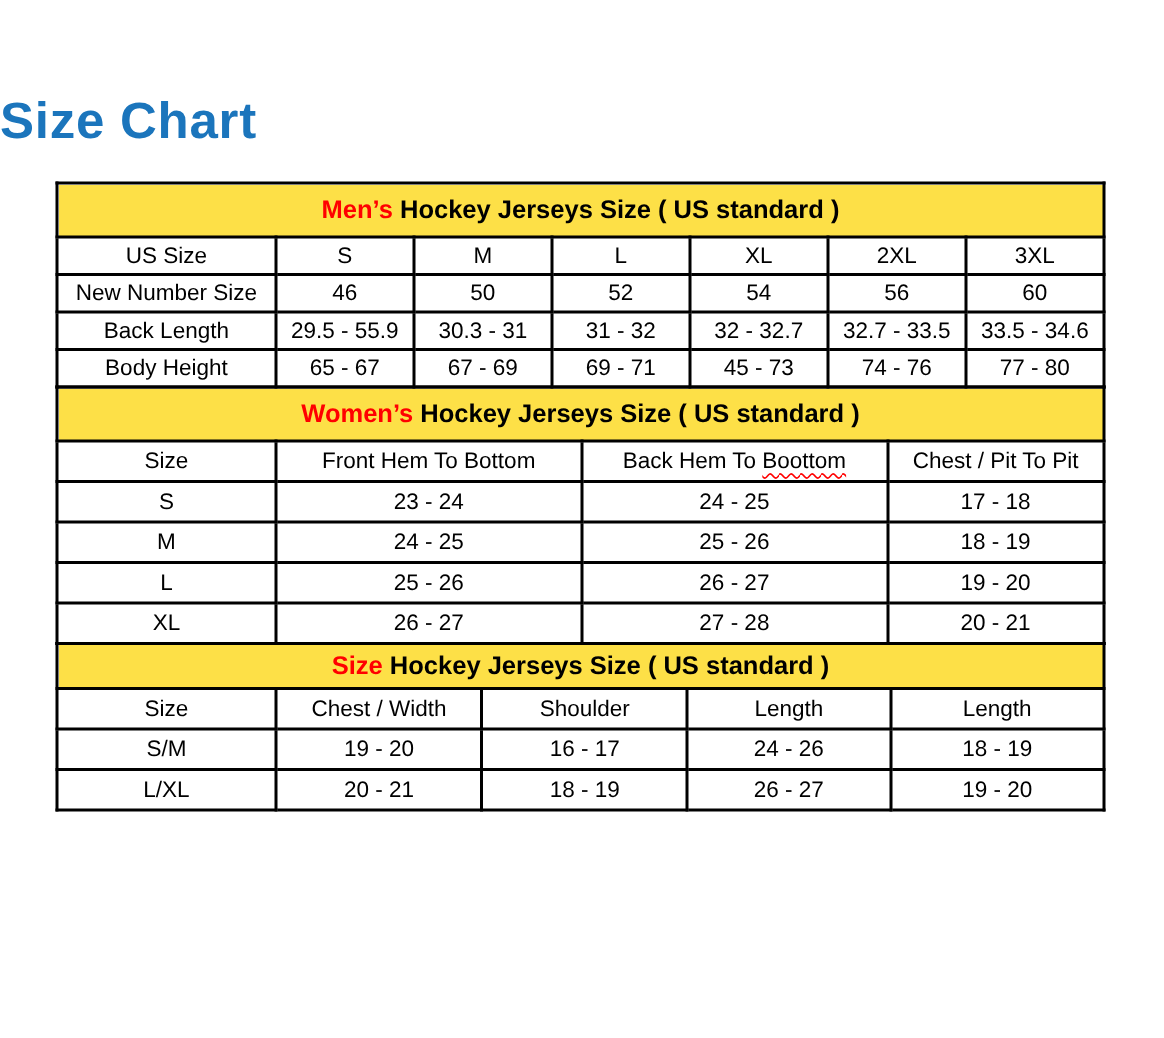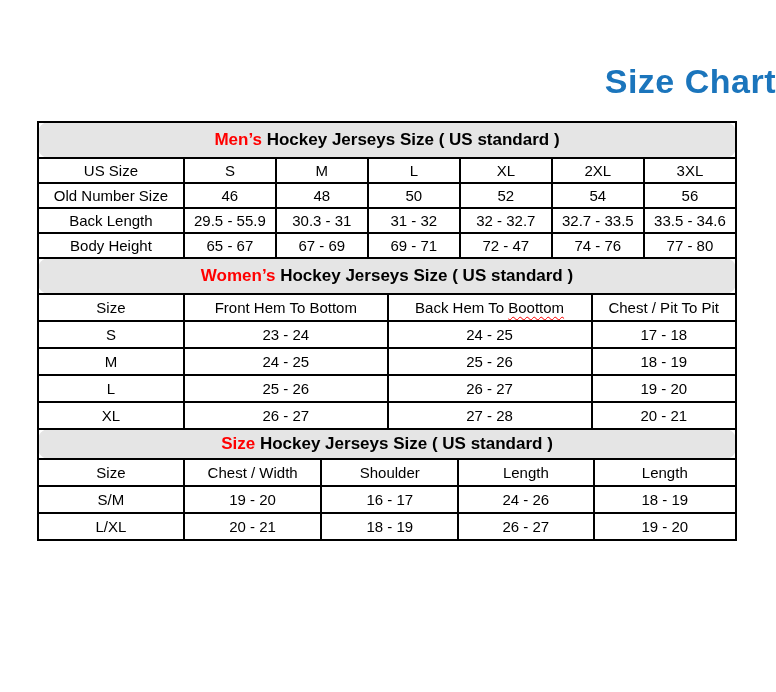--- a/index.html
+++ b/index.html
@@ -7,21 +7,21 @@
     width: 776px; height: 692px;
     background: #ffffff;
     overflow: hidden;
     font-family: "Liberation Sans", sans-serif;
     position: relative;
   }
   .page-title {
     position: absolute;
     top: 62px; left: 0;
     width: 776px;
-    text-align: right;
+    text-align: left;
     font-size: 34px;
     font-weight: bold;
     color: #1B75BC;
     letter-spacing: 0.5px;
   }
   .chart-wrap {
     position: absolute;
     left: 37px; top: 121px;
     width: 700px;
   }
@@ -35,25 +35,24 @@
     border: 2px solid #000000;
     text-align: center;
     vertical-align: middle;
     font-size: 15px;
     color: #000000;
     padding: 0 2px;
     overflow: hidden;
     white-space: nowrap;
   }
   tr.band td {
-    background: #e5e5e5;
+    background: #fde047;
     font-size: 17px;
     font-weight: bold;
     height: 34px;
-    border-radius: 11px;
   }
   tr.band.short td { height: 28px; }
   .accent { color: #FF0000; }
   .hdr { font-weight: normal; }
   tr.r-men td { height: 23px; }
   tr.r-std td { height: 25px; }
   .squiggle {
     text-decoration-line: underline;
     text-decoration-style: wavy;
     text-decoration-color: #FF0000;
@@ -86,43 +85,43 @@
     <tr class="r-men">
       <td class="hdr">US Size</td>
       <td class="hdr">S</td>
       <td class="hdr">M</td>
       <td class="hdr">L</td>
       <td class="hdr">XL</td>
       <td class="hdr">2XL</td>
       <td class="hdr">3XL</td>
     </tr>
     <tr class="r-men">
-      <td>Old Number Size</td>
+      <td>New Number Size</td>
       <td>46</td>
-      <td>48</td>
       <td>50</td>
       <td>52</td>
       <td>54</td>
       <td>56</td>
+      <td>60</td>
     </tr>
     <tr class="r-men">
       <td>Back Length</td>
       <td>29.5 - 55.9</td>
       <td>30.3 - 31</td>
       <td>31 - 32</td>
       <td>32 - 32.7</td>
       <td>32.7 - 33.5</td>
       <td>33.5 - 34.6</td>
     </tr>
     <tr class="r-men">
       <td>Body Height</td>
       <td>65 - 67</td>
       <td>67 - 69</td>
       <td>69 - 71</td>
-      <td>72 - 47</td>
+      <td>45 - 73</td>
       <td>74 - 76</td>
       <td>77 - 80</td>
     </tr>
   </tbody>
     </table>
 
   <table class="t2">
     <colgroup>
       <col style="width:20.9%">
         <col style="width:29.2%">

